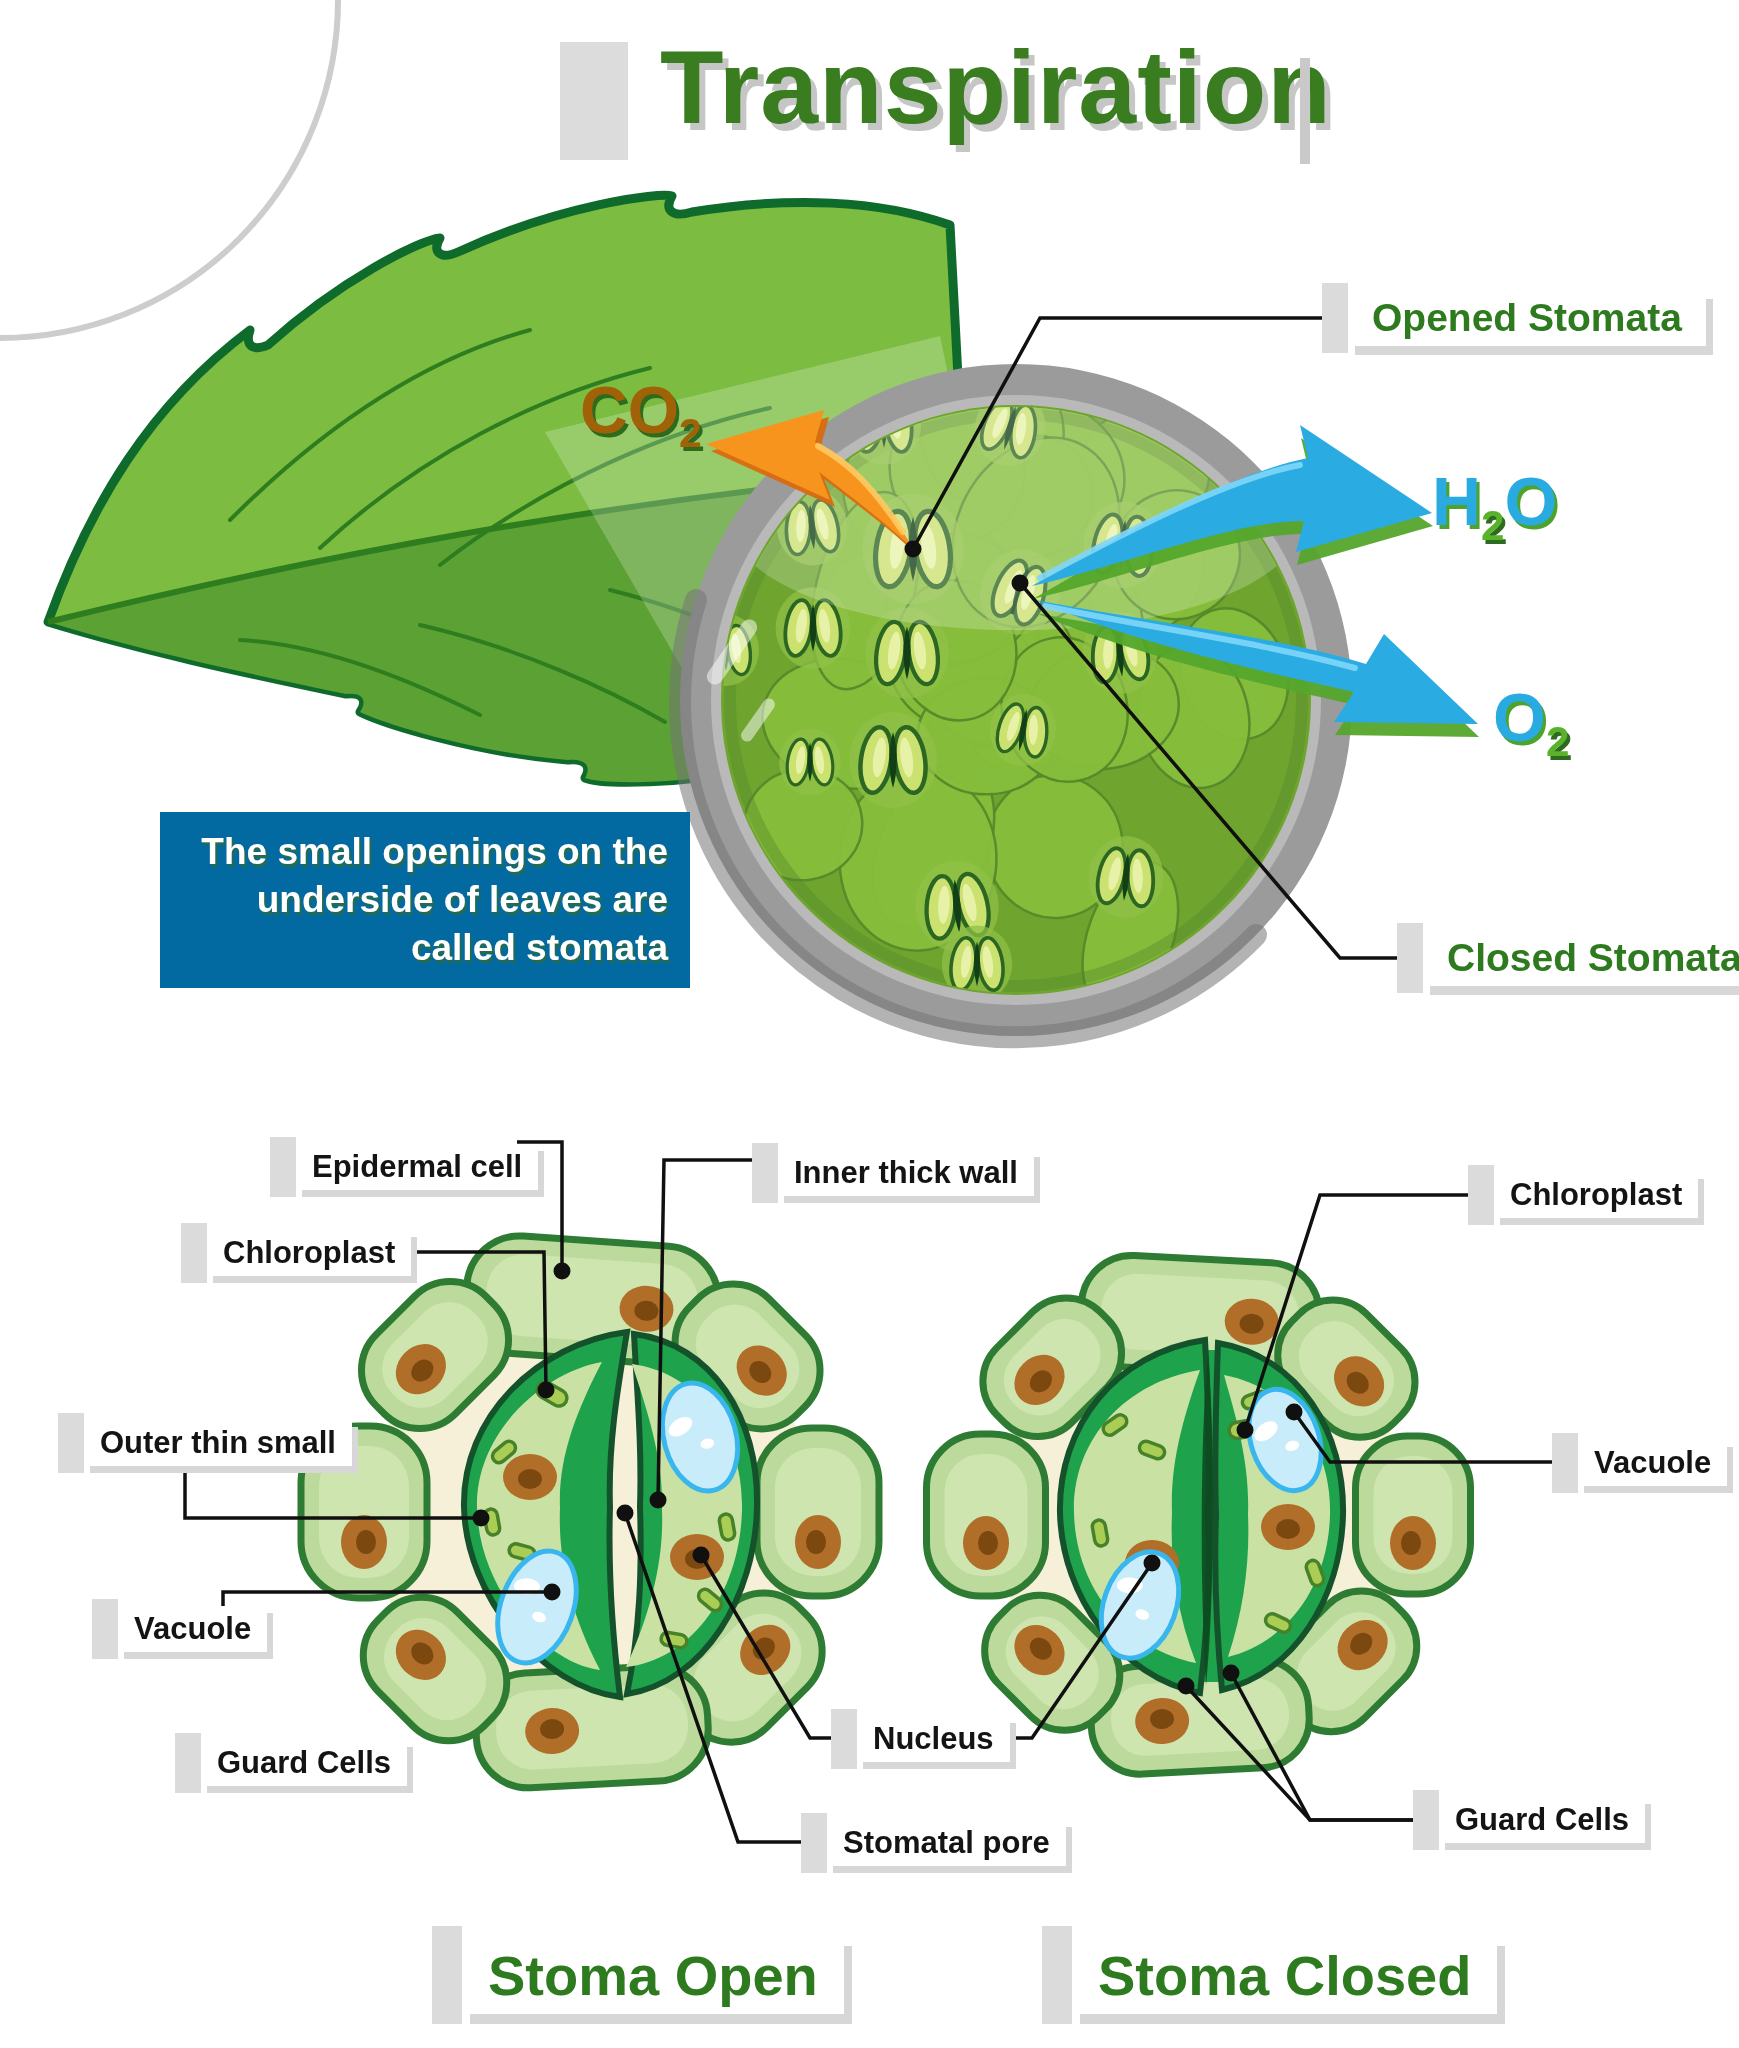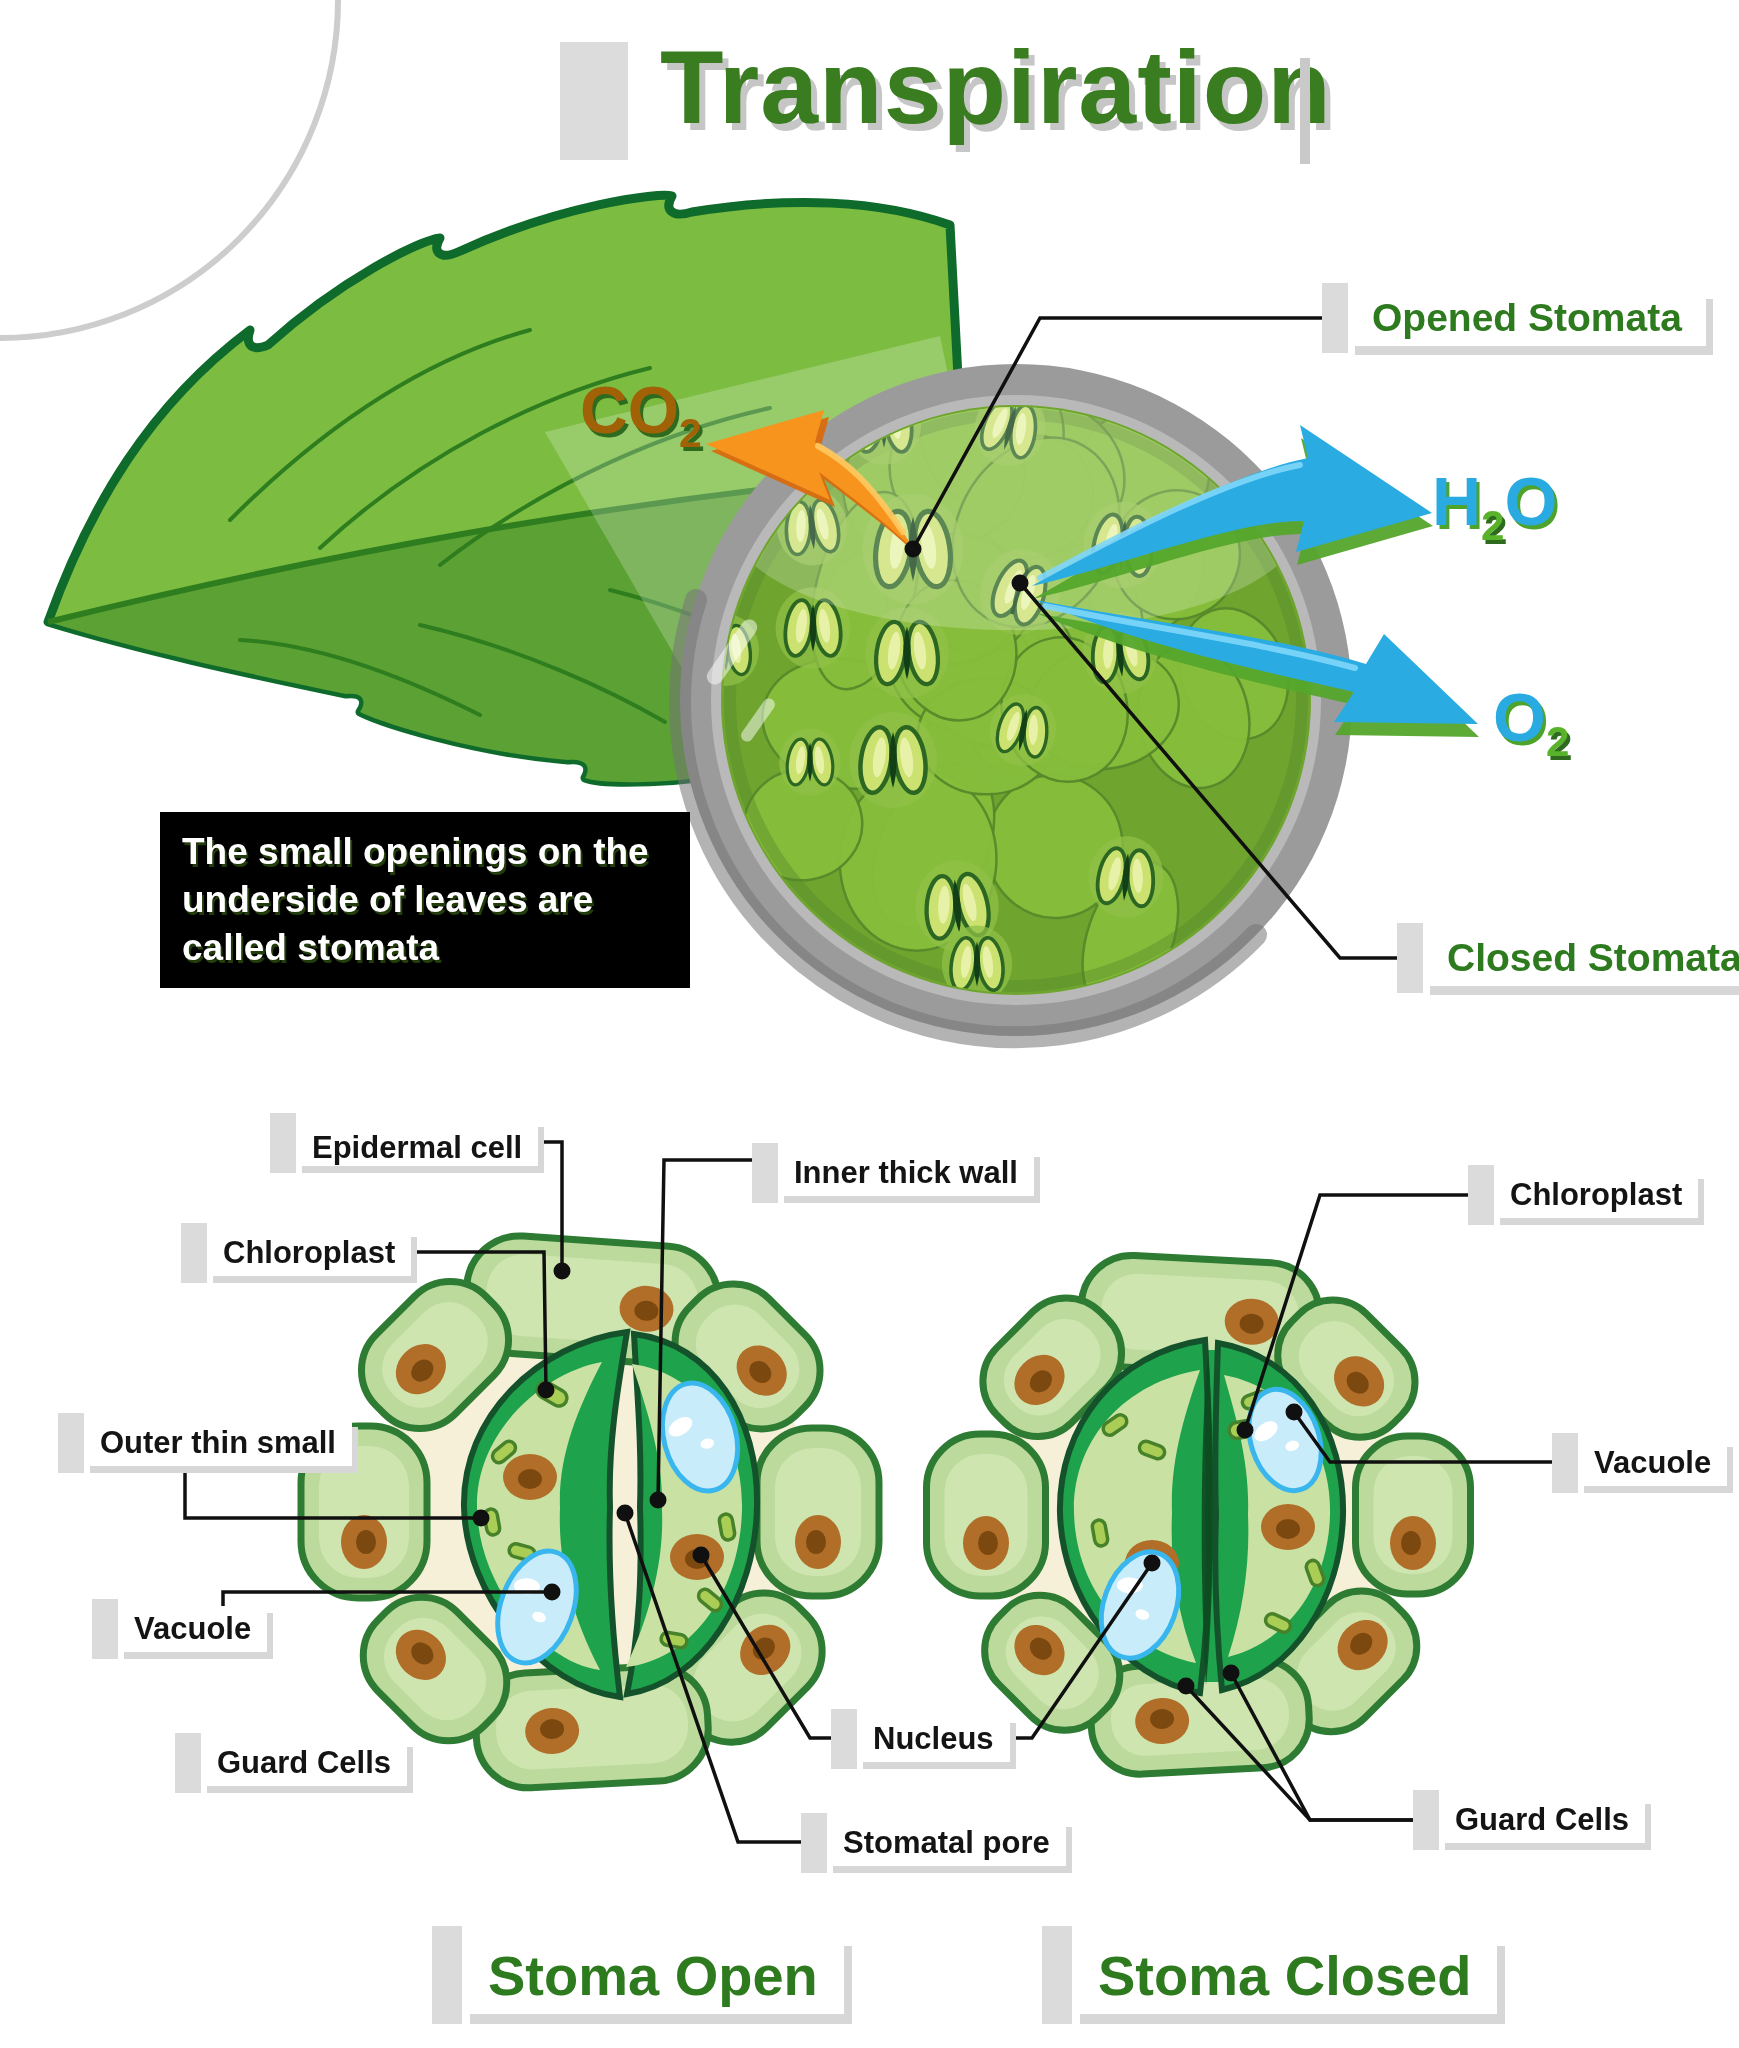--- a/index.html
+++ b/index.html
@@ -4,22 +4,22 @@
 <style>
   html,body{margin:0;padding:0;background:#fff;}
   .canvas{position:relative;width:1739px;height:2048px;background:#ffffff;overflow:hidden;
           font-family:"Liberation Sans", sans-serif;}
   svg{position:absolute;left:0;top:0;}
   .abs{position:absolute;}
   .page-title{font-size:104px;font-weight:bold;color:#3A7D20;letter-spacing:1px;
               text-shadow:6px 7px 0 #C6C6C6;white-space:nowrap;}
   .title-block{background:#DCDCDC;}
   .title-bar{background:#C9C9C9;}
-  .info-box{width:486px;background:#000000;color:#ffffff;font-weight:bold;font-size:37px;
-            line-height:1.3;padding:16px 22px;text-shadow:2px 3px 0 rgba(62,110,20,.55);}
+  .info-box{width:486px;background:#0369a1;color:#ffffff;font-weight:bold;font-size:37px;
+            line-height:1.3;padding:16px 22px;text-shadow:2px 3px 0 rgba(62,110,20,.55);text-align:right;}
   .tag{position:absolute;display:flex;align-items:center;background:#ffffff;
        padding:0 16px;height:46px;box-shadow:6px 7px 0 #D7D7D7;white-space:nowrap;}
   .tag::before{content:"";position:absolute;left:-26px;top:-7px;height:calc(100% + 14px);
        width:26px;background:#DBDBDB;}
   .tag .txt{font-weight:bold;font-size:31px;color:#141414;}
   .tag.big{height:56px;padding:0 24px;box-shadow:7px 9px 0 #D7D7D7;}
   .tag.big .txt{font-size:39px;color:#2E7A1F;}
   .tag.title2{height:78px;padding:0 26px;box-shadow:8px 10px 0 #D7D7D7;}
   .tag.title2::before{left:-30px;width:30px;top:-10px;height:calc(100% + 20px);}
   .tag.title2 .txt{font-size:56px;color:#2E7A1F;}
@@ -542,21 +542,21 @@
   <div class="chem gas" style="left:1432px;top:462px;"><span class="b">H</span><sub class="g">2</sub><span class="b">O</span></div>
   <div class="chem gas" style="left:1493px;top:678px;"><span class="b">O</span><sub class="g">2</sub></div>
 
   <div class="tag big" style="left:1348px;top:290px;">
       <span class="txt">Opened Stomata</span>
     </div>
   <div class="tag big" style="left:1423px;top:930px;">
       <span class="txt">Closed Stomata</span>
     </div>
 
-  <div class="tag" style="left:296px;top:1120px;align-items:flex-end;">
+  <div class="tag" style="left:296px;top:1144px;">
       <span class="txt">Epidermal cell</span>
     </div>
   <div class="tag" style="left:778px;top:1150px;">
       <span class="txt">Inner thick wall</span>
     </div>
   <div class="tag" style="left:207px;top:1230px;">
       <span class="txt">Chloroplast</span>
     </div>
   <div class="tag" style="left:84px;top:1420px;">
       <span class="txt">Outer thin small</span>

